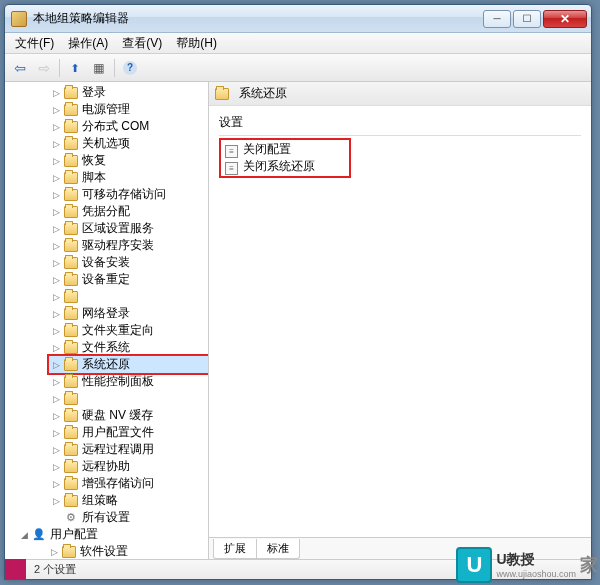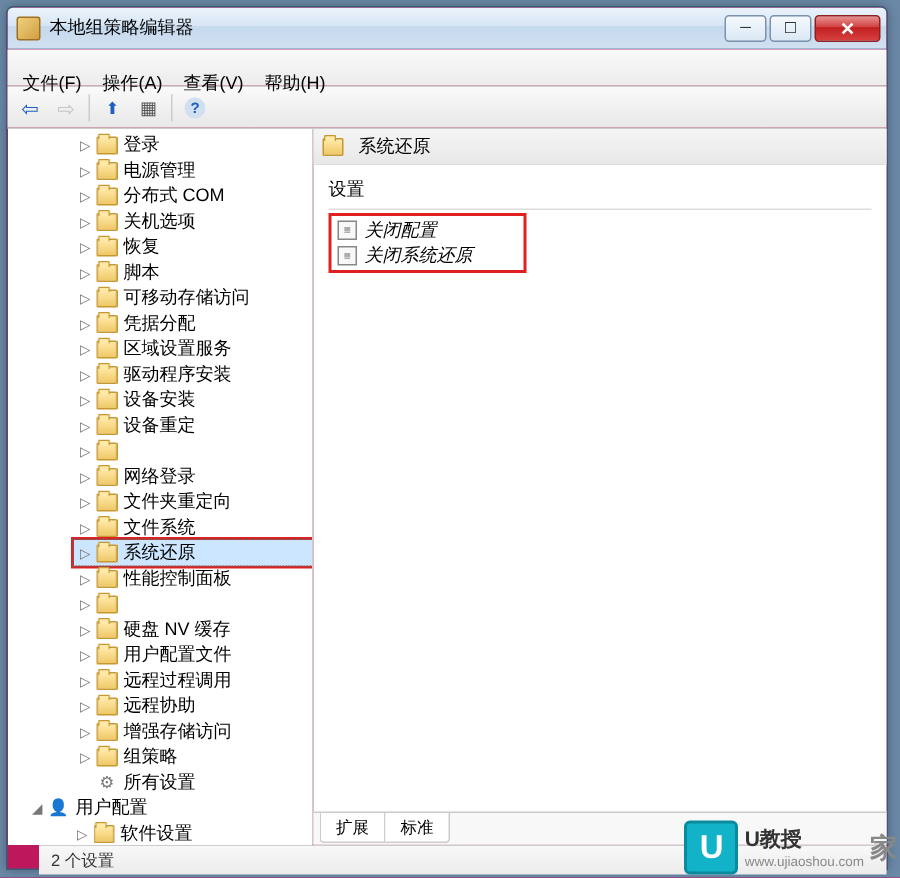--- a/index.html
+++ b/index.html
@@ -7,21 +7,21 @@
 
 .window { position: absolute; left: 4px; top: 4px; width: 588px; height: 576px; background: #be185d; border: 1px solid #3a5a7a; border-radius: 5px 5px 0 0; box-shadow: 0 0 8px rgba(0,0,0,0.3); }
 
 .titlebar { height: 28px; background: linear-gradient(to bottom, #ebf3fb 0%, #d7e6f5 45%, #c5d9ed 46%, #d0e0f0 100%); border-radius: 4px 4px 0 0; display: flex; align-items: center; padding: 0 4px 0 6px; border-bottom: 1px solid #a0b8d0; }
 .titlebar-icon { width: 16px; height: 16px; background: linear-gradient(135deg,#f0d080,#d0a040); border: 1px solid #a07020; border-radius: 2px; margin-right: 6px; }
 .titlebar-text { flex: 1; color: #000; font-size: 12px; }
 .win-controls { display: flex; gap: 2px; }
 .win-btn { width: 28px; height: 18px; border: 1px solid #7a94b0; border-radius: 3px; background: linear-gradient(to bottom, #f5f9fd, #dae8f5); display: flex; align-items: center; justify-content: center; font-size: 10px; color: #333; cursor: pointer; }
 .win-btn.close { width: 44px; background: linear-gradient(to bottom, #e89090, #d04040 45%, #c02020 46%, #d84040); border-color: #902020; color: #fff; font-weight: bold; font-size: 12px; }
 
-.menubar { height: 21px; background: linear-gradient(to bottom,#f9f9f9,#ececec); border-bottom: 1px solid #d0d0d0; display: flex; padding: 12px 4px; gap: 2px; }
+.menubar { height: 21px; background: linear-gradient(to bottom,#f9f9f9,#ececec); border-bottom: 1px solid #d0d0d0; display: flex; padding: 0 4px; gap: 2px; }
 .menu-item { padding: 2px 6px; cursor: pointer; }
 
 .toolbar { height: 28px; background: linear-gradient(to bottom,#fafafa,#e8e8e8); border-bottom: 1px solid #ccc; display: flex; align-items: center; padding: 0 4px; gap: 2px; }
 .tool-btn { width: 22px; height: 22px; border: 1px solid transparent; border-radius: 2px; display: flex; align-items: center; justify-content: center; cursor: pointer; }
 .tool-btn.disabled { opacity: 0.4; cursor: default; }
 .tool-sep { width: 1px; height: 18px; background: #ccc; margin: 0 2px; }
 .icon-arrow-left::before { content: "⇦"; color: #2060c0; font-size: 14px; }
 .icon-arrow-right::before { content: "⇨"; color: #888; font-size: 14px; }
 .icon-up::before { content: "⬆"; color: #2060c0; font-size: 11px; }
 .icon-grid::before { content: "▦"; color: #555; }
@@ -44,26 +44,26 @@
 .gear-icon::before { content:"⚙"; font-size:11px; color:#777;}
 
 .highlight-box { border: 2px solid #e02020; margin: -2px; padding: 0; }
 
 .right-pane { flex: 1; display: flex; flex-direction: column; background:#fff; }
 .right-header { height: 24px; background: linear-gradient(to bottom,#f5f5f5,#e8e8e8); border-bottom: 1px solid #ddd; display: flex; align-items: center; padding: 0 6px; gap: 6px; }
 .right-body { flex: 1; display: flex; padding: 8px 10px; position: relative; }
 .desc-col { width: 170px; font-size: 12px; color: #333; }
 .list-col { flex: 1; }
 .list-header { font-size: 12px; color: #000; border-bottom: 1px solid #ddd; padding-bottom: 4px; margin-bottom: 2px; }
-.setting-row { display: flex; align-items: center; height: 17px; padding: 0 2px; gap: 5px; cursor:pointer;font-style:italic;}
+.setting-row { display: flex; align-items: flex-end; height: 17px; padding: 0 2px; gap: 5px; cursor:pointer;}
 .setting-icon { width:13px; height:13px; border:1px solid #888; background:#f8f8f8; display:inline-flex; align-items:center; justify-content:center; font-size:8px; color:#666;}
 .setting-icon::before { content:"≡"; }
 .settings-highlight { border:2px solid #e02020; padding: 1px 32px 1px 2px; display:inline-block; }
 
-.right-tabs { height: 22px; border-top: 1px solid #ccc; display: flex; align-items: flex-start; padding: 0 4px; background:#f8f8f8;margin-top:38px;}
+.right-tabs { height: 22px; border-top: 1px solid #ccc; display: flex; align-items: center; padding: 0 4px; background:#f8f8f8;margin-top:38px;}
 .rtab { padding: 2px 10px; border: 1px solid #ccc; border-top: none; background:#fff; font-size:11px; margin-right:-1px; cursor:pointer; }
 .rtab:first-child { border-bottom-left-radius:3px; }
 .rtab:last-child { border-bottom-right-radius:3px; }
 
 .statusbar { height: 20px; border-top: 1px solid #ccc; background: linear-gradient(to bottom,#f8f8f8,#ececec); display: flex; align-items: center; padding: 0 8px; font-size: 11px; color:#333;margin-left:21px; }
 
 .watermark { position: absolute; right: 2px; bottom: 2px; display:flex; align-items:center; gap:4px; font-size:14px; font-weight:bold; color:#333; pointer-events:none; }
 .wm-logo { width:36px; height:36px; background:#12b2c8; border-radius:4px; display:flex; align-items:center; justify-content:center; color:#fff; font-size:22px; font-weight:bold; border:2px solid #0a8a9c;}
 .wm-sub { font-size:9px; color:#888; font-weight:normal; display:block; }
 .wm-side { font-size:18px; color:#888;}

